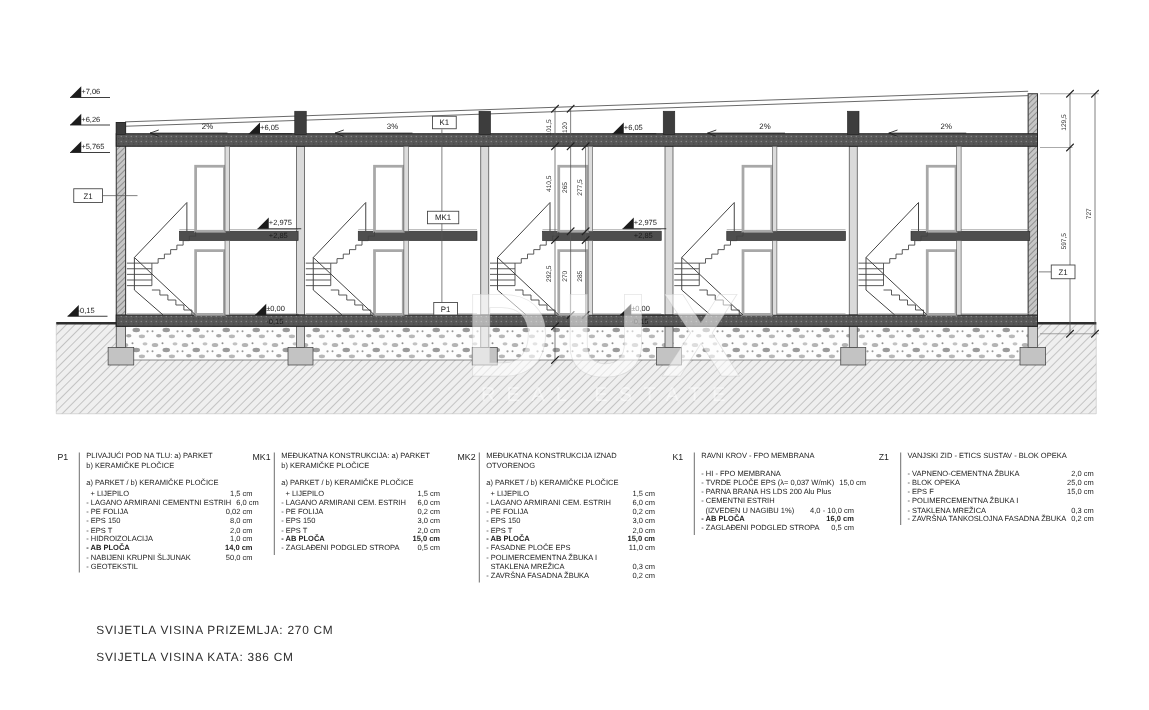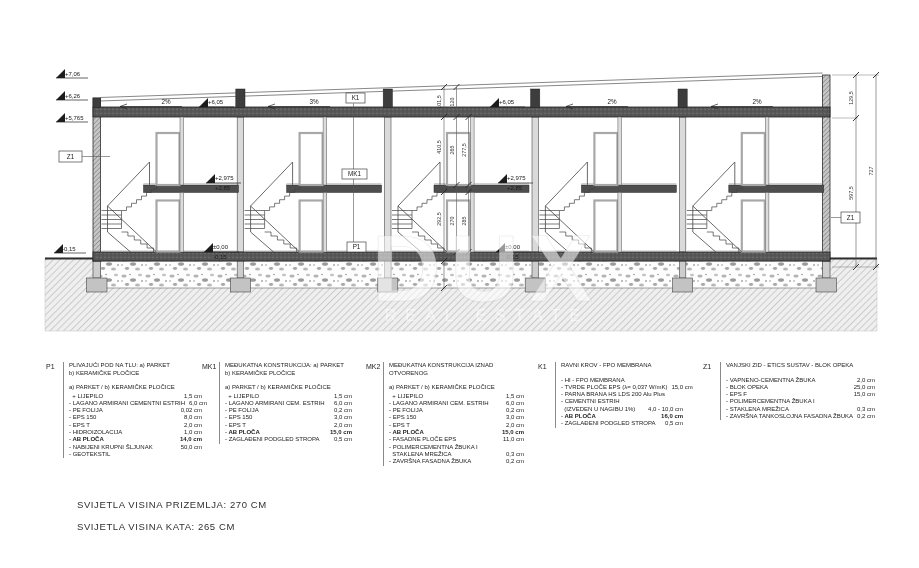--- a/index.html
+++ b/index.html
@@ -440,14 +440,14 @@
           </div>
           <div class="lg-row">
             <span class="lg-n">- ZAVRŠNA TANKOSLOJNA FASADNA ŽBUKA</span>
             <span class="lg-v">0,2 cm</span>
           </div>
         </div>
     </div>
   </div>
 
   <div class="footer-line f1">SVIJETLA VISINA PRIZEMLJA: 270 CM</div>
-  <div class="footer-line f2">SVIJETLA VISINA KATA: 265 CM</div>
+  <div class="footer-line f2">SVIJETLA VISINA KATA: 386 CM</div>
 </div>
 
 </body></html>

